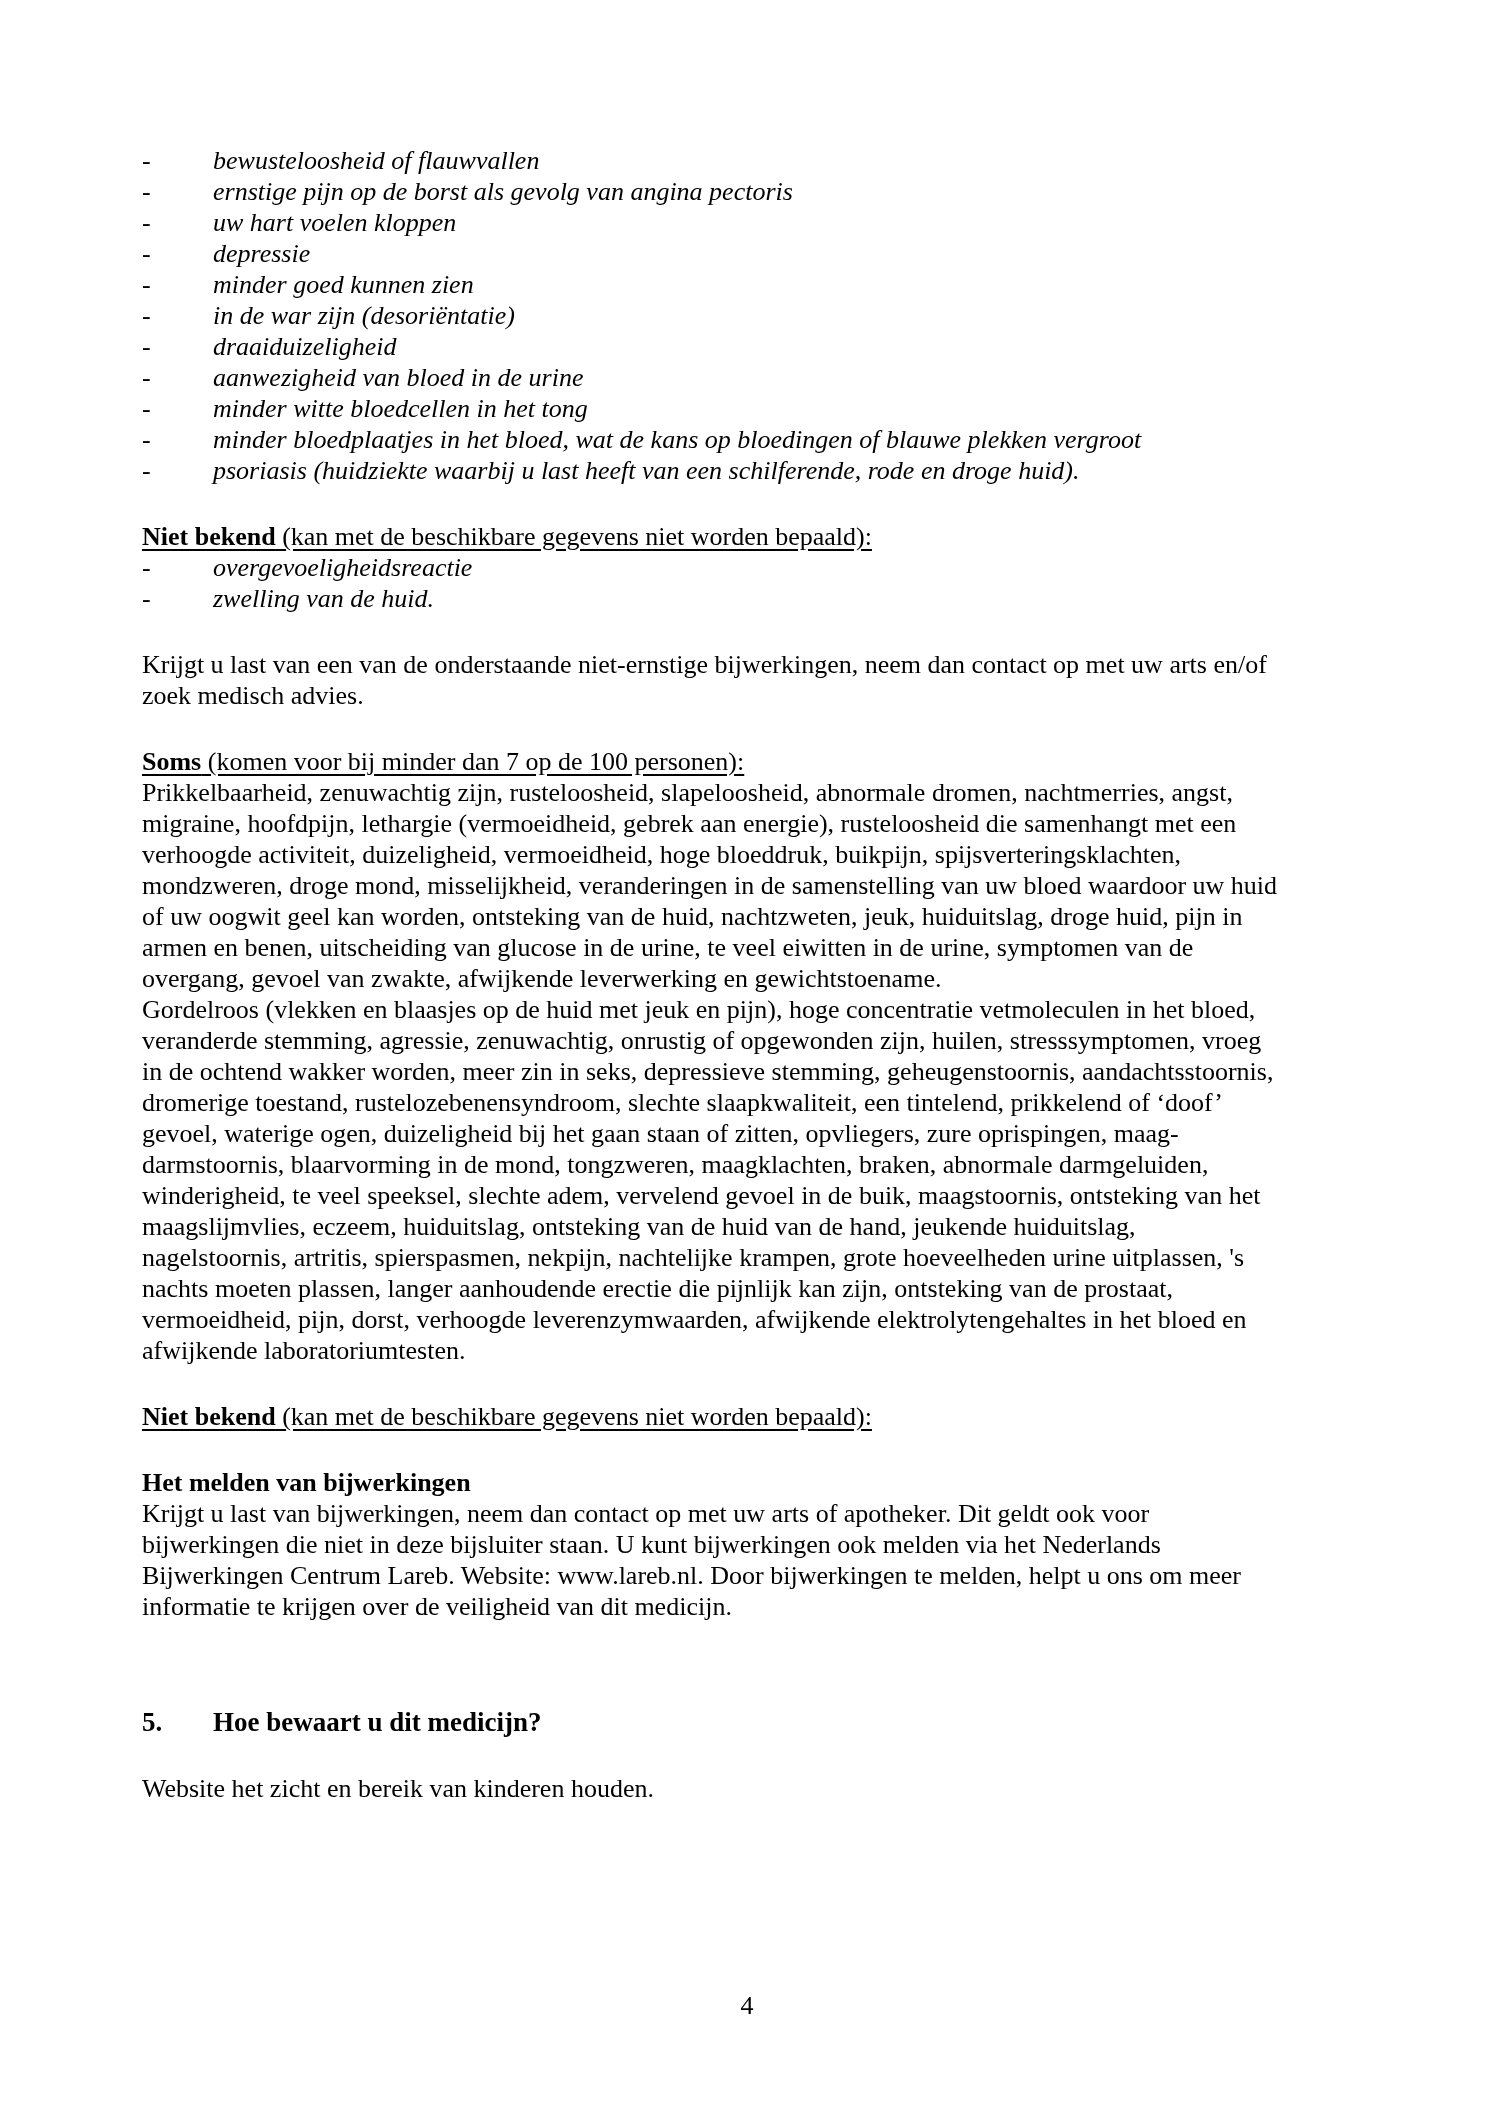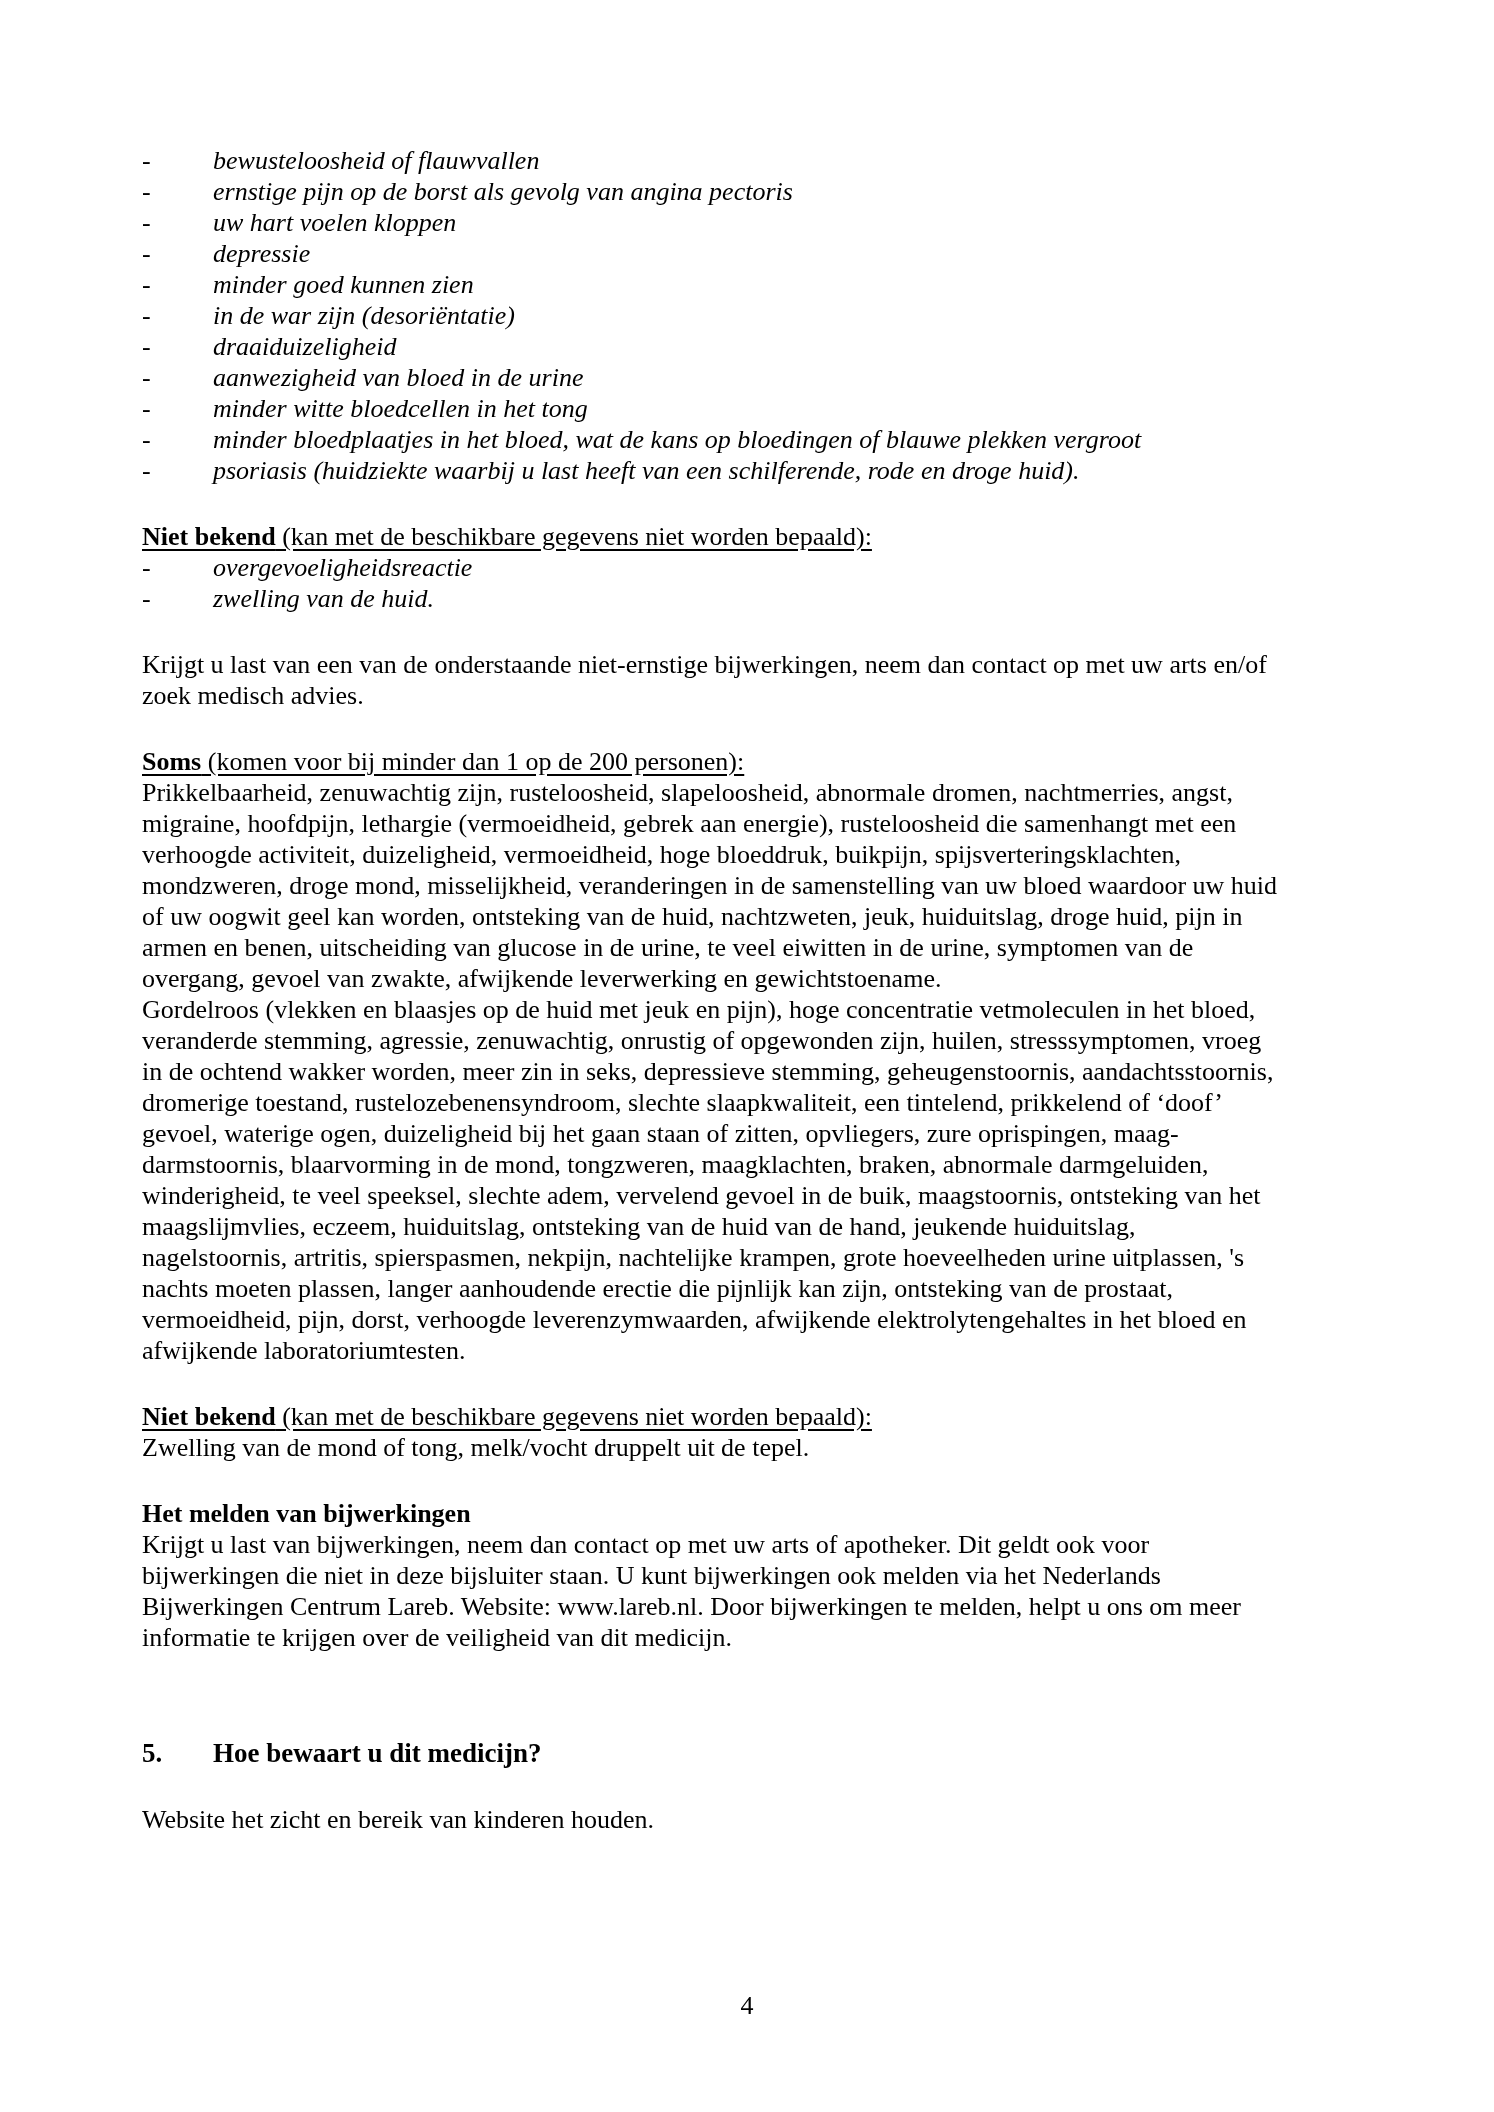--- a/index.html
+++ b/index.html
@@ -127,21 +127,21 @@
       <div class="bullet-row">
         <span class="bullet-dash">-</span>
         <span class="bullet-text">zwelling van de huid.</span>
       </div>
     </div>
 
     <div class="para gap-above">Krijgt u last van een van de onderstaande niet-ernstige bijwerkingen, neem dan contact op met uw arts en/of
 zoek medisch advies.</div>
 
     <div class="subhead">
-      <span class="term">Soms</span><span> (komen voor bij minder dan 1 op de 200 personen):</span>
+      <span class="term">Soms</span><span> (komen voor bij minder dan 7 op de 100 personen):</span>
     </div>
     <div class="para">Prikkelbaarheid, zenuwachtig zijn, rusteloosheid, slapeloosheid, abnormale dromen, nachtmerries, angst,
 migraine, hoofdpijn, lethargie (vermoeidheid, gebrek aan energie), rusteloosheid die samenhangt met een
 verhoogde activiteit, duizeligheid, vermoeidheid, hoge bloeddruk, buikpijn, spijsverteringsklachten,
 mondzweren, droge mond, misselijkheid, veranderingen in de samenstelling van uw bloed waardoor uw huid
 of uw oogwit geel kan worden, ontsteking van de huid, nachtzweten, jeuk, huiduitslag, droge huid, pijn in
 armen en benen, uitscheiding van glucose in de urine, te veel eiwitten in de urine, symptomen van de
 overgang, gevoel van zwakte, afwijkende leverwerking en gewichtstoename.</div>
 
     <div class="para">Gordelroos (vlekken en blaasjes op de huid met jeuk en pijn), hoge concentratie vetmoleculen in het bloed,
@@ -153,21 +153,20 @@
 winderigheid, te veel speeksel, slechte adem, vervelend gevoel in de buik, maagstoornis, ontsteking van het
 maagslijmvlies, eczeem, huiduitslag, ontsteking van de huid van de hand, jeukende huiduitslag,
 nagelstoornis, artritis, spierspasmen, nekpijn, nachtelijke krampen, grote hoeveelheden urine uitplassen, 's
 nachts moeten plassen, langer aanhoudende erectie die pijnlijk kan zijn, ontsteking van de prostaat,
 vermoeidheid, pijn, dorst, verhoogde leverenzymwaarden, afwijkende elektrolytengehaltes in het bloed en
 afwijkende laboratoriumtesten.</div>
 
     <div class="subhead">
       <span class="term">Niet bekend</span><span> (kan met de beschikbare gegevens niet worden bepaald):</span>
     </div>
-    <div class="para">Zwelling van de mond of tong, melk/vocht druppelt uit de tepel.</div>
 
     <div class="plainhead">Het melden van bijwerkingen</div>
     <div class="para">Krijgt u last van bijwerkingen, neem dan contact op met uw arts of apotheker. Dit geldt ook voor
 bijwerkingen die niet in deze bijsluiter staan. U kunt bijwerkingen ook melden via het Nederlands
 Bijwerkingen Centrum Lareb. Website: www.lareb.nl. Door bijwerkingen te melden, helpt u ons om meer
 informatie te krijgen over de veiligheid van dit medicijn.</div>
 
     <div class="section-head">
       <span class="sec-num">5.</span>
       <span>Hoe bewaart u dit medicijn?</span>

